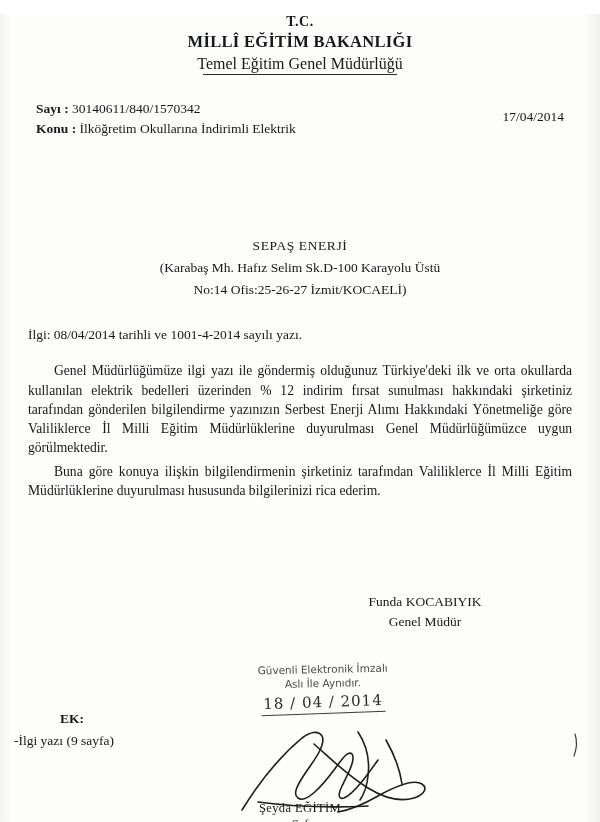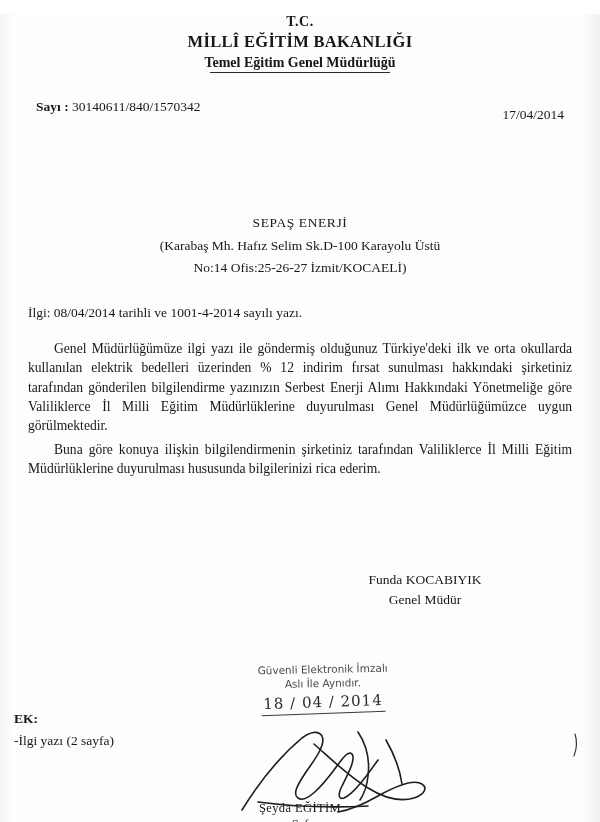--- a/index.html
+++ b/index.html
@@ -42,22 +42,22 @@
     font-size: 14px;
     letter-spacing: 0.5px;
   }
   .header .ministry {
     font-weight: bold;
     font-size: 16.5px;
     letter-spacing: 0.3px;
     margin-top: 2px;
   }
   .header .dept {
-    font-weight: bold;
-    font-size: 14px;
+    font-weight: normal;
+    font-size: 16px;
     margin-top: 3px;
     position: relative;
     display: inline-block;
   }
   .header .dept:after {
     content: "";
     position: absolute;
     left: 6px;
     right: 6px;
     bottom: -2px;
@@ -149,21 +149,21 @@
     transform: rotate(-0.8deg);
   }
 
   .ek {
     position: absolute;
     left: 14px;
     top: 694px;
     font-size: 13.5px;
     line-height: 1.6;
   }
-  .ek .ek-label { font-weight: bold; }
+  .ek .ek-label { font-weight: bold; margin-left: 46px; }
 
   .footer-sign {
     position: absolute;
     left: 0;
     right: 0;
     bottom: 4px;
     text-align: center;
     font-size: 12.5px;
     line-height: 1.3;
   }
@@ -196,20 +196,24 @@
     <div class="tc">T.C.</div>
     <div class="ministry">MİLLÎ EĞİTİM BAKANLIĞI</div>
     <div class="dept">Temel Eğitim Genel Müdürlüğü</div>
   </div>
 
   <div class="meta">
     <div class="meta-row">
       <span class="meta-label">Sayı :</span>
       <span>30140611/840/1570342</span>
     </div>
+    <div class="meta-row">
+      <span class="meta-label">Konu :</span>
+      <span>İlköğretim Okullarına İndirimli Elektrik</span>
+    </div>
     <div class="date">17/04/2014</div>
   </div>
 
   <div class="recipient">
     <div class="company">SEPAŞ ENERJİ</div>
     <div class="addr1">(Karabaş Mh. Hafız Selim Sk.D-100 Karayolu Üstü</div>
     <div class="addr2">No:14 Ofis:25-26-27    İzmit/KOCAELİ)</div>
   </div>
 
   <div class="ilgi">İlgi: 08/04/2014 tarihli ve  1001-4-2014 sayılı yazı.</div>
@@ -225,21 +229,21 @@
   </div>
 
   <div class="estamp">
     <div>Güvenli Elektronik İmzalı</div>
     <div>Aslı İle Aynıdır.</div>
     <div class="hand-date">18 / 04 / 2014</div>
   </div>
 
   <div class="ek">
     <div class="ek-label">EK:</div>
-    <div>-İlgi yazı (2 sayfa)</div>
+    <div>-İlgi yazı (9 sayfa)</div>
   </div>
 
   <svg class="scribble" viewBox="0 0 240 110" xmlns="http://www.w3.org/2000/svg">
     <g fill="none" stroke="#1d1d1d" stroke-width="1.6" stroke-linecap="round">
       <path d="M24 96 C40 70, 60 44, 84 24 C92 18, 100 16, 104 22 C108 30, 98 44, 88 58 C80 70, 74 80, 80 84 C88 90, 104 72, 116 56 C124 45, 130 36, 134 40 C138 45, 130 60, 124 72 C120 80, 120 86, 126 84 C136 80, 150 60, 160 46"></path>
       <path d="M96 30 C112 44, 130 62, 150 74 C166 84, 182 88, 196 84 C206 81, 210 74, 204 70 C196 65, 178 72, 160 82 C146 90, 132 96, 120 98"></path>
       <path d="M140 18 C148 30, 152 46, 150 62 C149 72, 146 80, 142 86"></path>
       <path d="M168 26 C176 40, 182 56, 184 70"></path>
       <path d="M40 88 C70 92, 110 94, 150 92"></path>
     </g>

